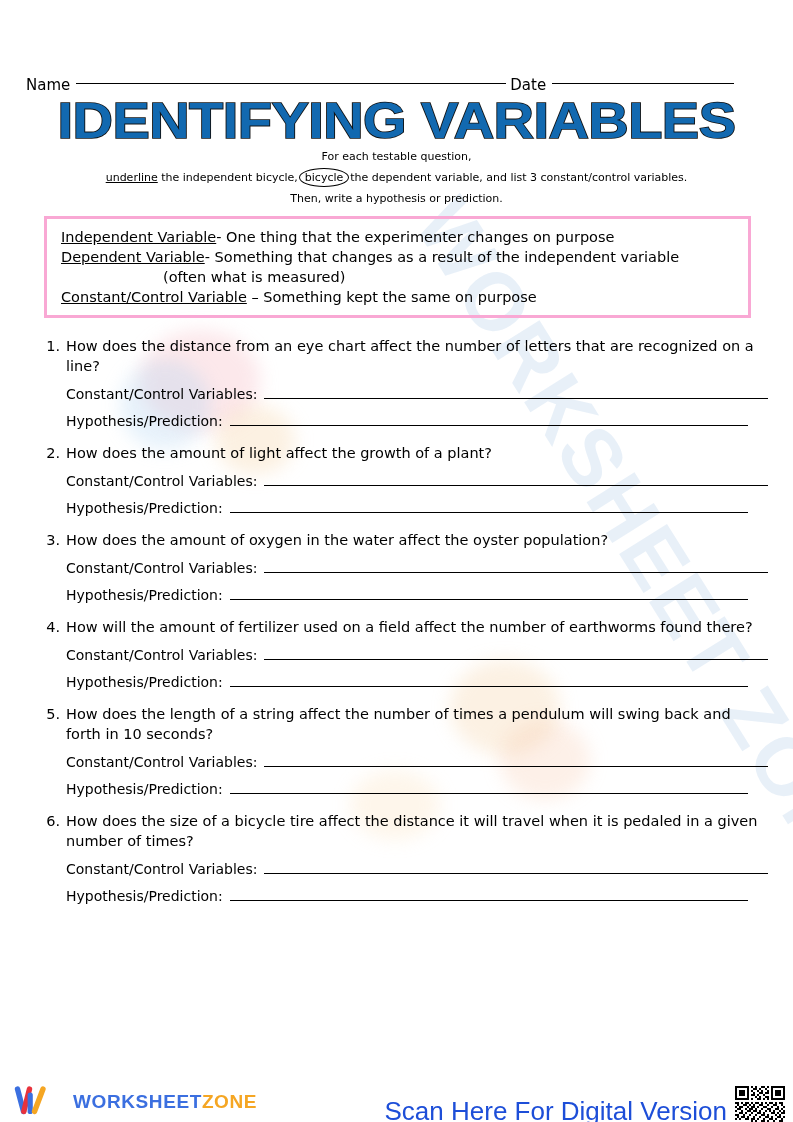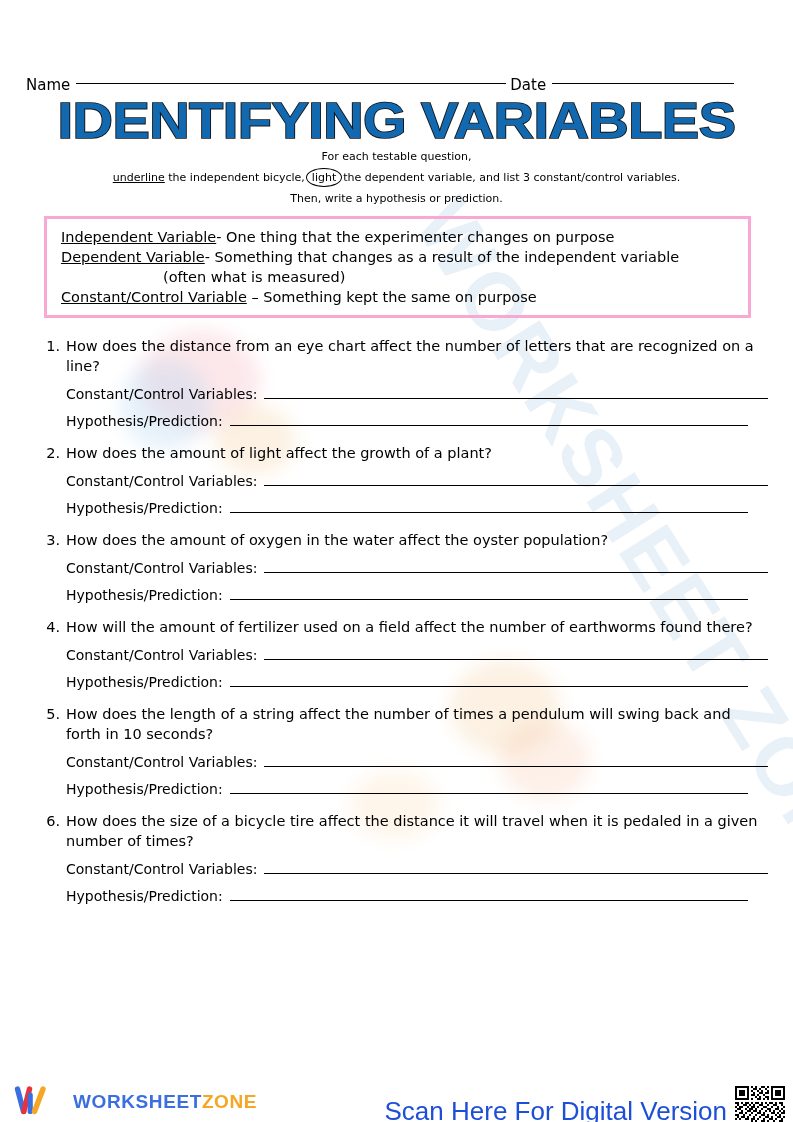--- a/index.html
+++ b/index.html
@@ -245,21 +245,21 @@
       <span class="nd-label">Name</span>
       <span class="nd-rule name-rule"></span>
       <span class="nd-label">Date</span>
       <span class="nd-rule date-rule"></span>
     </div>
 
     <div class="title">IDENTIFYING VARIABLES</div>
 
     <div class="instructions">
       <div>For each testable question,</div>
-      <div><span class="ul">underline</span><span> the independent bicycle,</span><span class="circled">light</span><span>the dependent variable, and list 3 constant/control variables.</span></div>
+      <div><span class="ul">underline</span><span> the independent bicycle,</span><span class="circled">bicycle</span><span>the dependent variable, and list 3 constant/control variables.</span></div>
       <div>Then, write a hypothesis or prediction.</div>
     </div>
 
     <div class="defbox">
       <div class="defline"><span class="term">Independent Variable</span><span>- One thing that the experimenter changes on purpose</span></div>
       <div class="defline"><span class="term">Dependent Variable</span><span>- Something that changes as a result of the independent variable</span></div>
       <div class="defline indent"><span>(often what is measured)</span></div>
       <div class="defline"><span class="term">Constant/Control Variable</span><span> – Something kept the same on purpose</span></div>
     </div>
 

